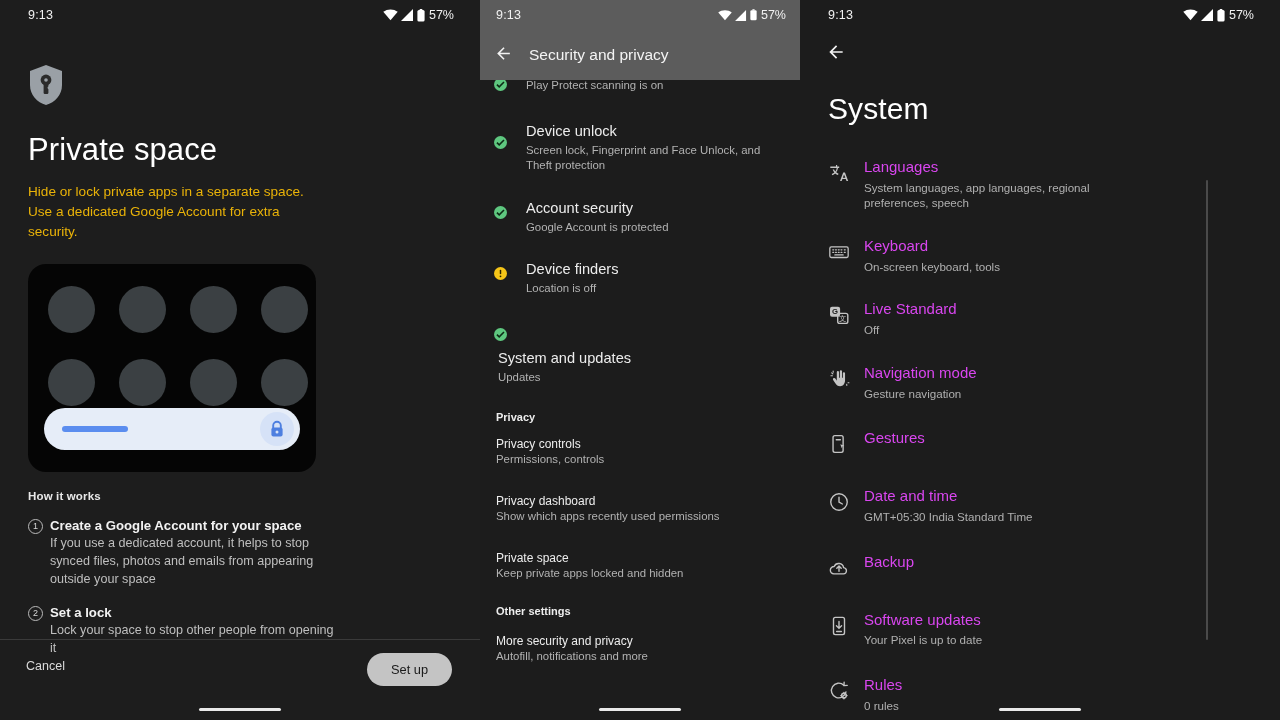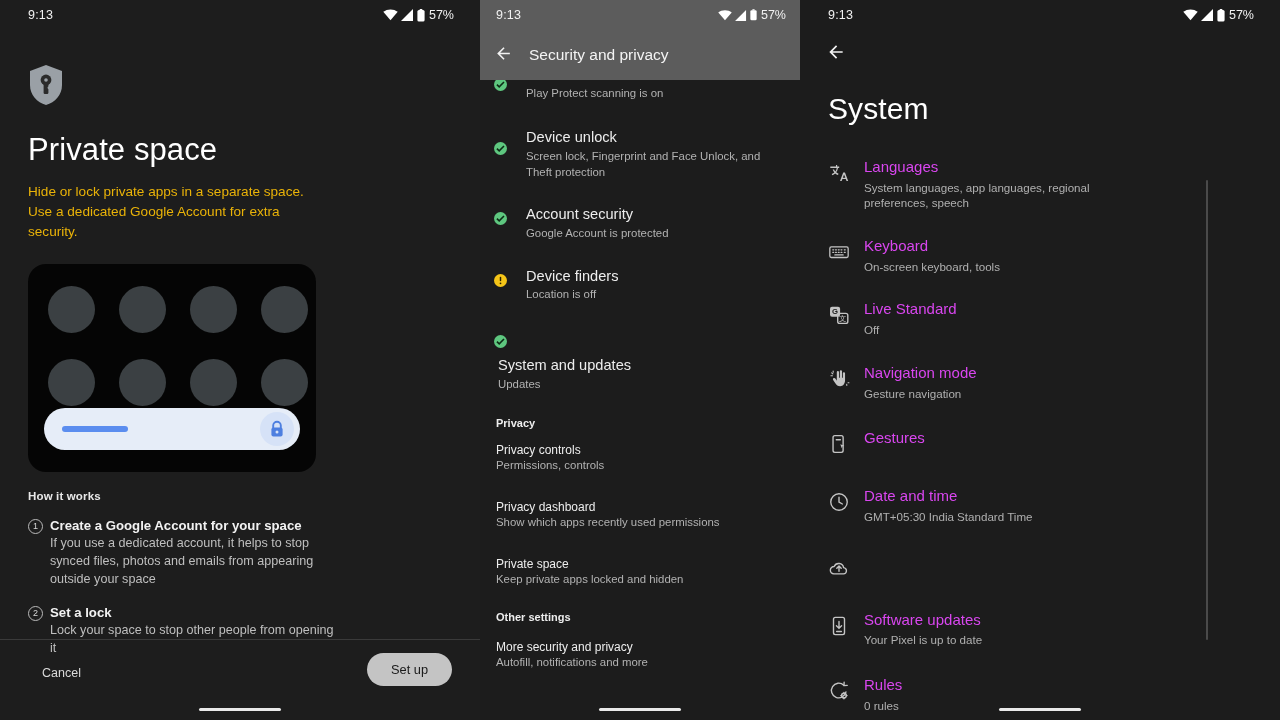--- a/index.html
+++ b/index.html
@@ -76,22 +76,22 @@
     border: 1px solid #b9b9b9; color: #d6d6d6;
     font-size: 9px; line-height: 13px; text-align: center;
   }
   .step-txt { flex: 1; }
   .step-title { font-size: 13.2px; font-weight: 700; color: #f2f2f2; }
   .step-sub { margin-top: 2px; font-size: 12.6px; line-height: 1.42; color: #bfbfbf; max-width: 292px;}
 
   .pl-footer {
     position: absolute; left: 0; right: 0; bottom: 34px;
     border-top: 1px solid #3a3a3a;
-    padding: 13px 28px 0 40px;
-    display: flex; align-items: flex-end; justify-content: space-between; gap: 20px;
+    padding: 13px 28px 0 24px;
+    display: flex; align-items: flex-start; justify-content: space-between; gap: 20px;
   }
   .btn-cancel {
     background: none; border: none; color: #dadada;
     font-size: 12.5px; font-family: inherit; cursor: pointer; padding: 6px 2px;
   }
   .btn-setup {
     background: #c4c4c4; color: #1a1a1a; border: none;
     font-size: 12.8px; font-family: inherit;
     padding: 9px 24px; border-radius: 18px; cursor: pointer;
   }
@@ -286,21 +286,21 @@
 
       <div class="sec-item" style="padding-top:0;">
         <div class="sec-badge">
           <svg width="13" height="13" viewBox="0 0 16 16">
               <circle cx="8" cy="8" r="8" fill="#5ec77f"></circle>
               <path d="M3.6 8.1l2.8 2.8 5.9-5.9" fill="none" stroke="#0d2b16" stroke-width="1.9"></path>
             </svg>
         </div>
         <div class="sec-txt">
           <div class="sec-title" style="visibility:hidden;height:0;overflow:hidden;">App security</div>
-          <div class="sec-sub" style="margin-top:12px;">Play Protect scanning is on</div>
+          <div class="sec-sub" style="margin-top:4px;">Play Protect scanning is on</div>
         </div>
       </div>
 
       <div class="sec-item" style="padding-top:18px;">
         <div class="sec-badge" style="padding-top:13px;">
           <svg width="13" height="13" viewBox="0 0 16 16">
               <circle cx="8" cy="8" r="8" fill="#5ec77f"></circle>
               <path d="M3.6 8.1l2.8 2.8 5.9-5.9" fill="none" stroke="#0d2b16" stroke-width="1.9"></path>
             </svg>
         </div>
@@ -492,20 +492,23 @@
         </div>
       </div>
 
       <div class="sys-item" style="padding-top:18px;">
         <div class="sys-ic">
           <svg width="22" height="22" viewBox="0 0 24 24" fill="none" stroke="#d3d3d3" stroke-width="1.5">
             <path d="M6.4 18.4a4 4 0 0 1 .3-8 5.4 5.4 0 0 1 10.3 1.2 3.4 3.4 0 0 1-.6 6.8z" stroke-linejoin="round"></path>
             <path d="M12 15.6V9.8M9.6 12.2 12 9.8l2.4 2.4" stroke-linecap="round"></path>
           </svg>
         </div>
+        <div class="sys-txt">
+          <div class="sys-name">Backup</div>
+        </div>
       </div>
 
       <div class="sys-item" style="padding-top:18px;">
         <div class="sys-ic">
           <svg width="22" height="22" viewBox="0 0 24 24" fill="none" stroke="#d3d3d3" stroke-width="1.5">
             <rect x="6" y="2.6" width="12" height="18.8" rx="2"></rect>
             <path d="M12 7v7.4M9.2 11.8 12 14.6l2.8-2.8" stroke-linecap="round"></path>
             <path d="M9.4 18h5.2" stroke-linecap="round"></path>
           </svg>
         </div>

